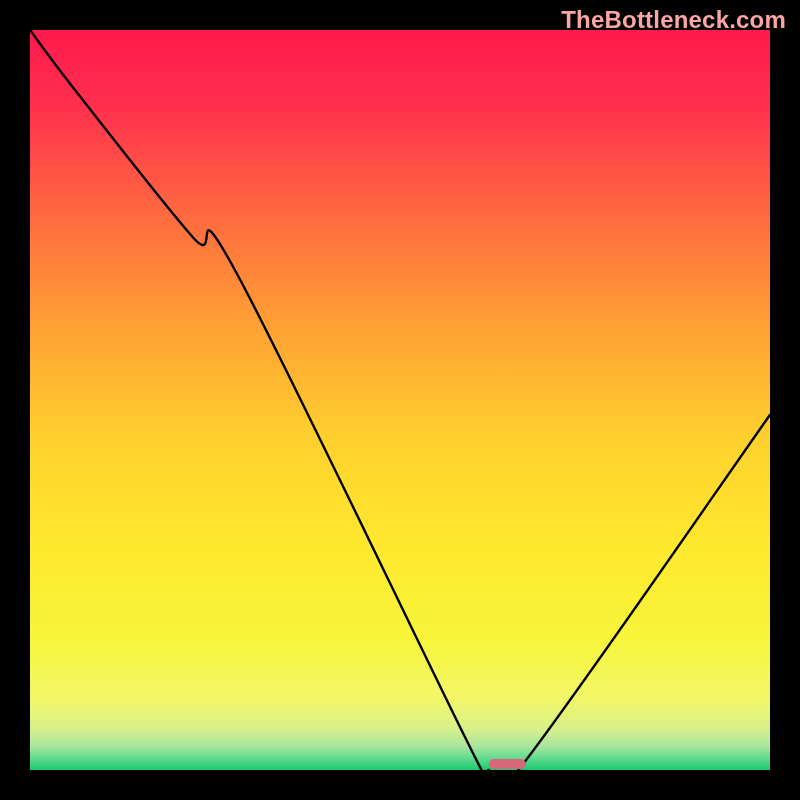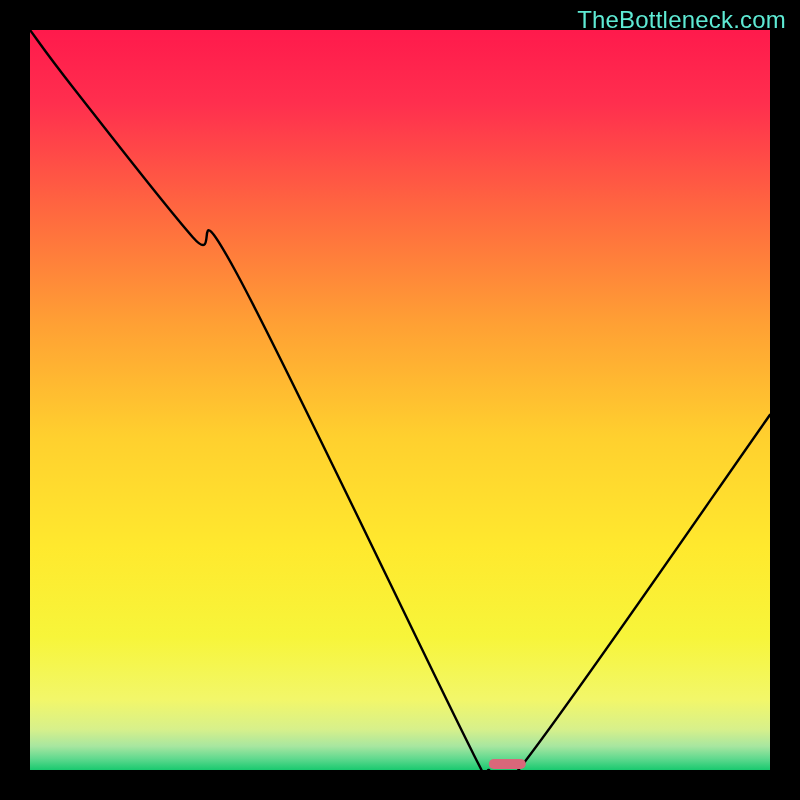--- a/index.html
+++ b/index.html
@@ -21,23 +21,23 @@
     left: 30px;
     top: 30px;
     width: 740px;
     height: 740px;
     overflow: hidden;
   }
   .watermark {
     position: absolute;
     top: 6px;
     right: 14px;
-    color: #5eead4;
+    color: #fca5a5;
     font-size: 24px;
-    font-weight: 400;
+    font-weight: 700;
     letter-spacing: 0.2px;
     user-select: none;
   }
   svg {
     display: block;
   }
 </style>
 </head>
 <body>
 

